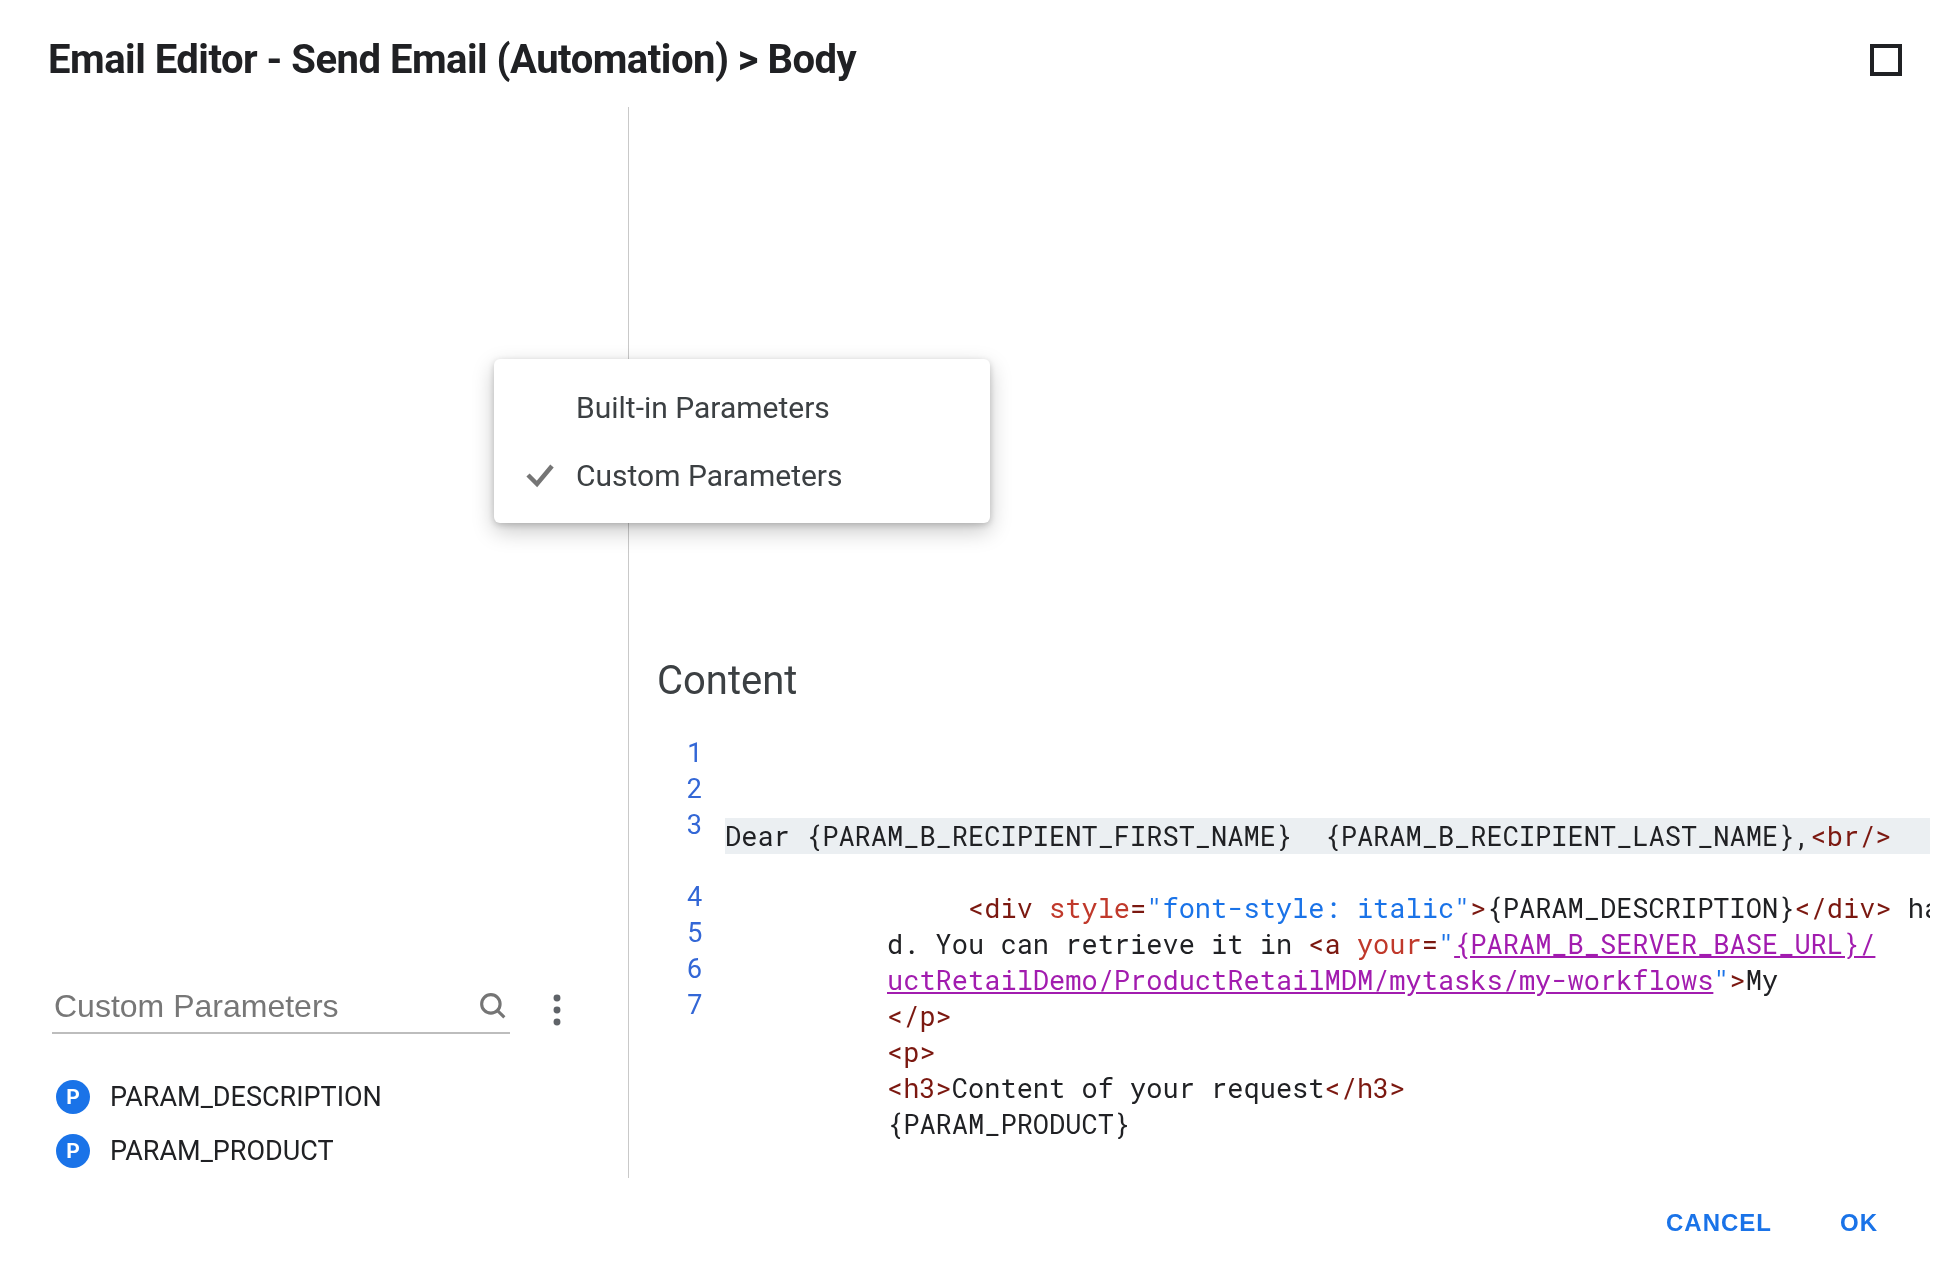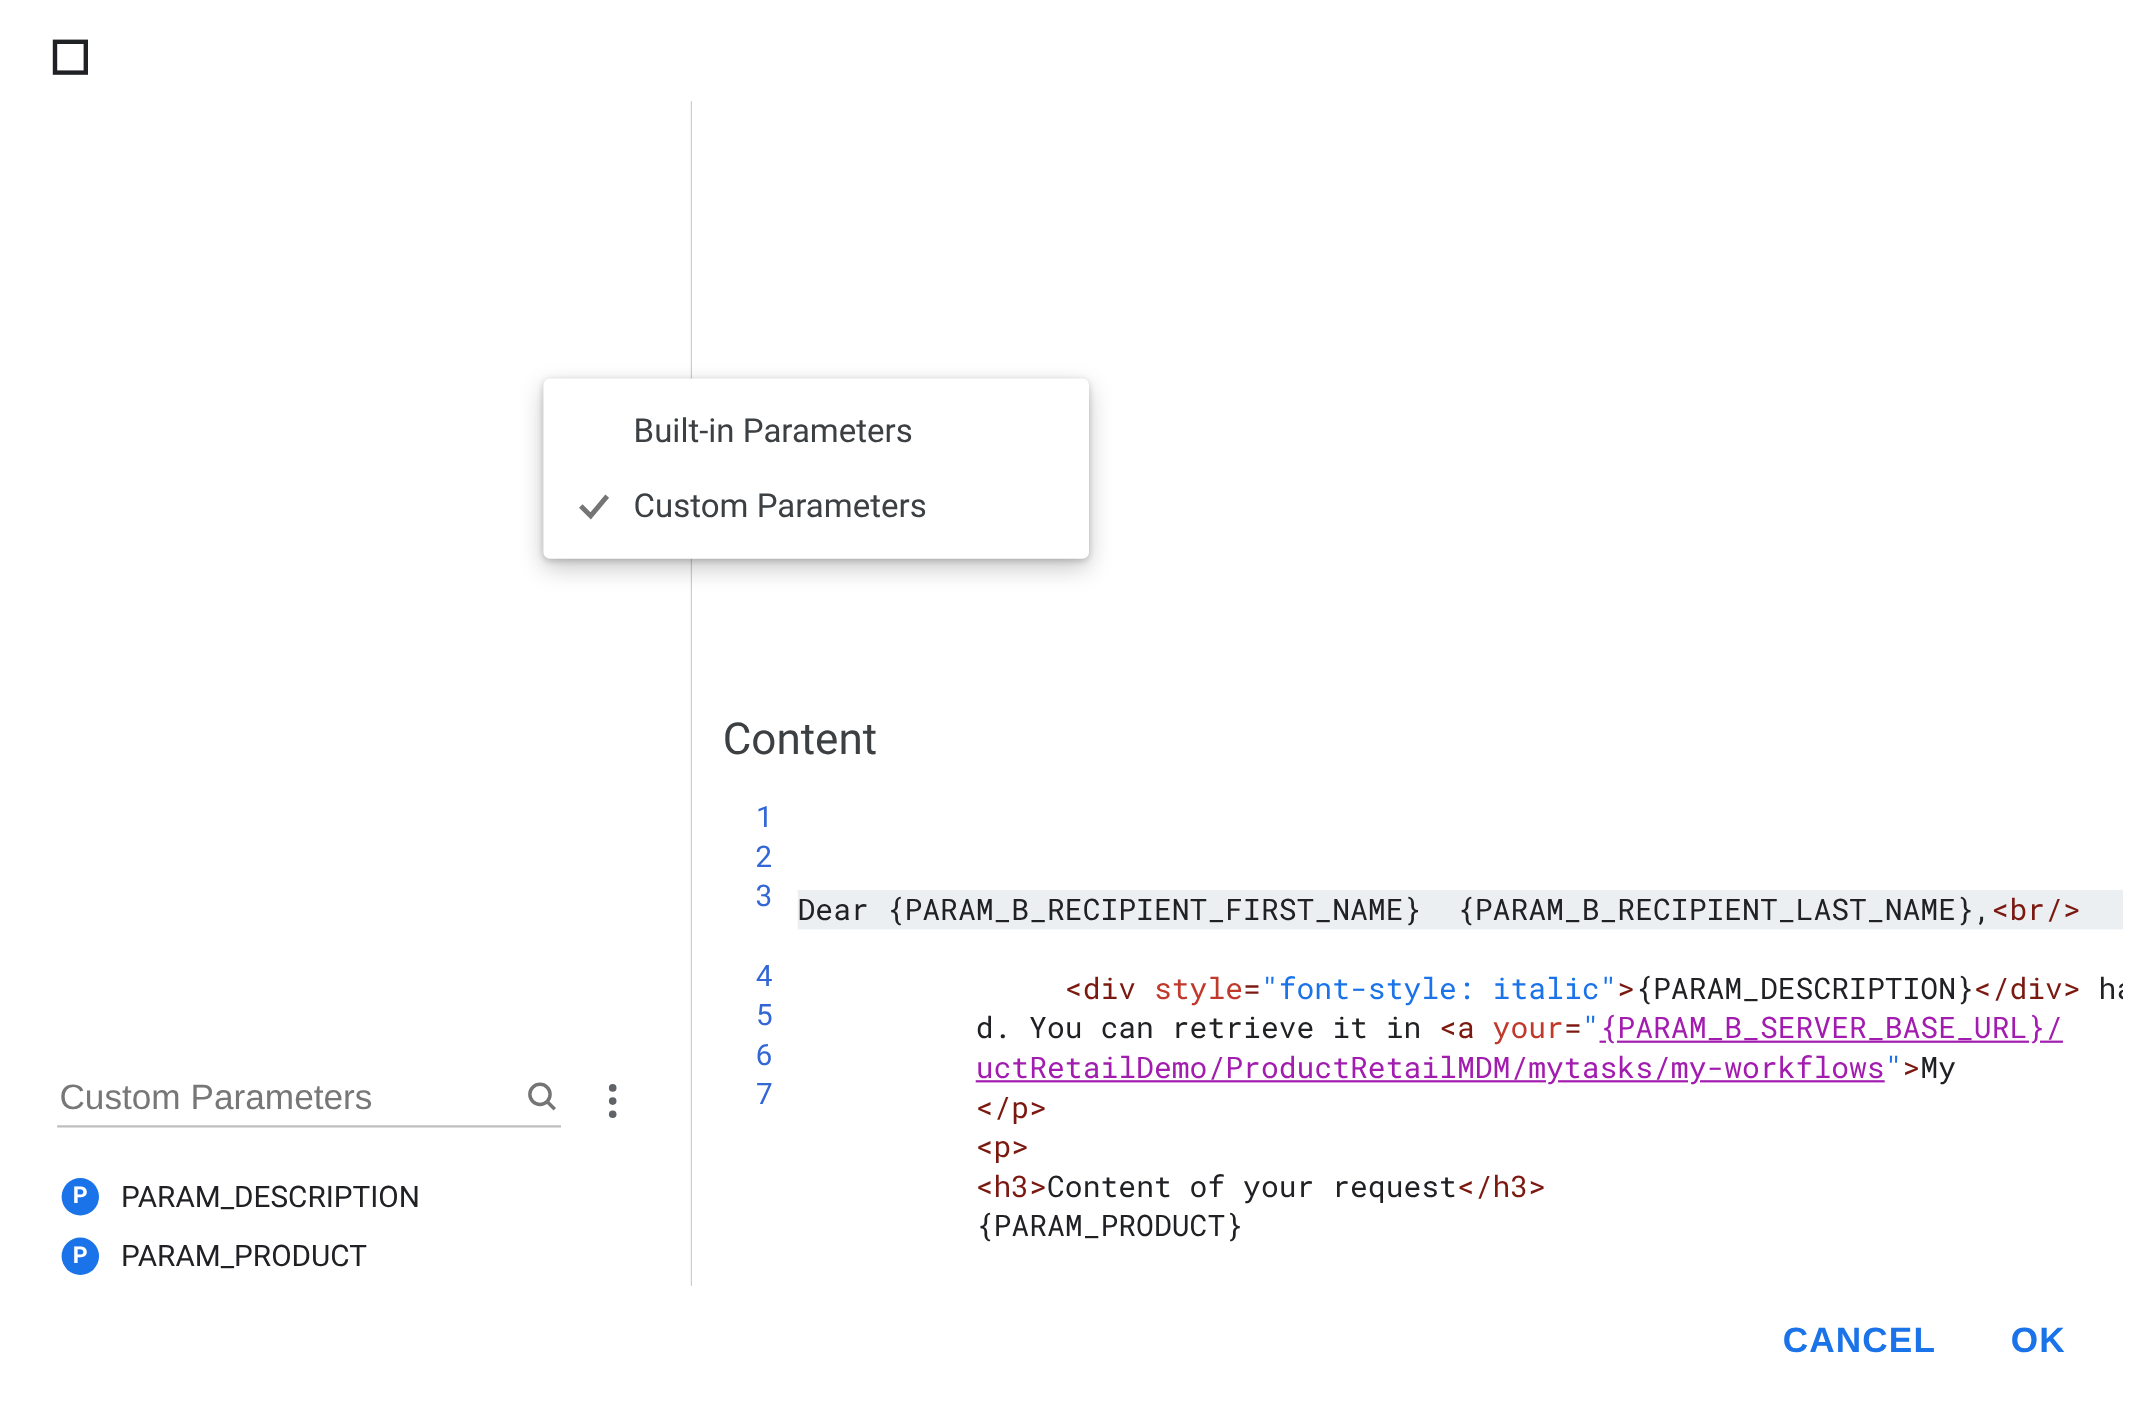--- a/index.html
+++ b/index.html
@@ -198,35 +198,36 @@
   .menu-item .check.hidden svg { visibility: hidden; }
 
   
   .dialog-footer {
     display: flex;
     justify-content: flex-end;
     gap: 56px;
     padding: 30px 66px 36px 0;
   }
   .footer-btn {
-    font-size: 32px;
+    font-size: 24px;
     font-weight: 600;
     letter-spacing: 1px;
     color: #1a73e8;
     cursor: pointer;
     background: none;
     border: none;
   }
 </style>
 </head>
 <body>
 
 <div class="dialog">
 
   <div class="dialog-header">
+    <div class="dialog-title">Email Editor - Send Email (Automation) &gt; Body</div>
     <div class="dialog-close"></div>
   </div>
 
   <div class="dialog-body">
 
     <div class="sidebar">
       <div class="search-row">
         <div class="search-input-wrap">
           <input class="search-input" type="text" placeholder="Custom Parameters" style="">
           <span class="search-icon">

